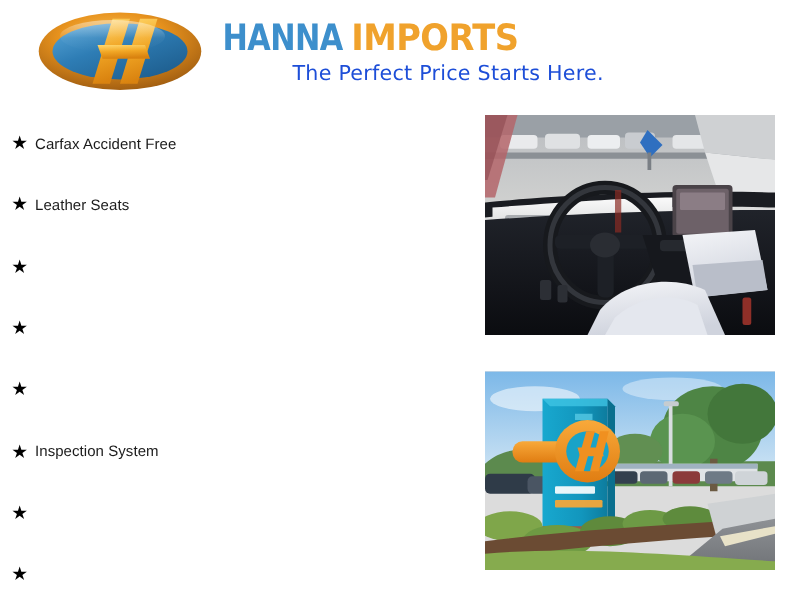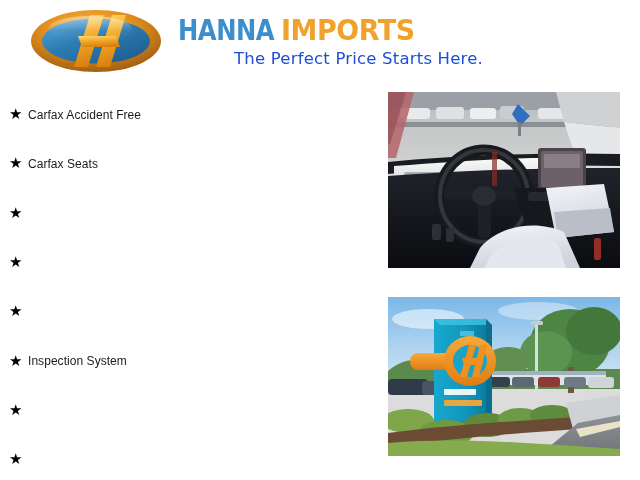--- a/index.html
+++ b/index.html
@@ -170,21 +170,21 @@
     <div id="tagline">The Perfect Price Starts Here.</div>
   </div>
 
   <ul id="features">
     <li class="feature-row">
       <span class="feature-star">★</span>
       <span class="feature-label">Carfax Accident Free</span>
     </li>
     <li class="feature-row">
       <span class="feature-star">★</span>
-      <span class="feature-label">Carfax Seats</span>
+      <span class="feature-label">Leather Seats</span>
     </li>
     <li class="feature-row">
       <span class="feature-star">★</span>
     </li>
     <li class="feature-row">
       <span class="feature-star">★</span>
     </li>
     <li class="feature-row">
       <span class="feature-star">★</span>
     </li>

